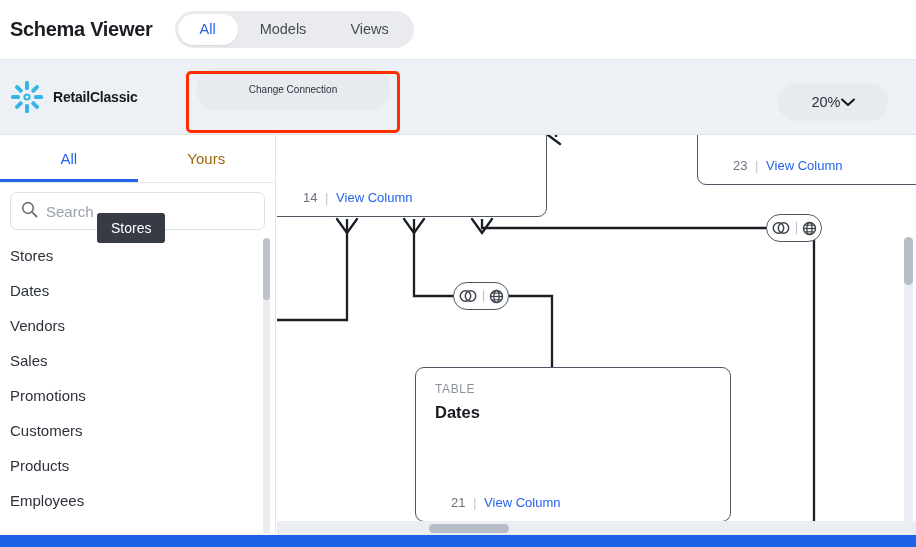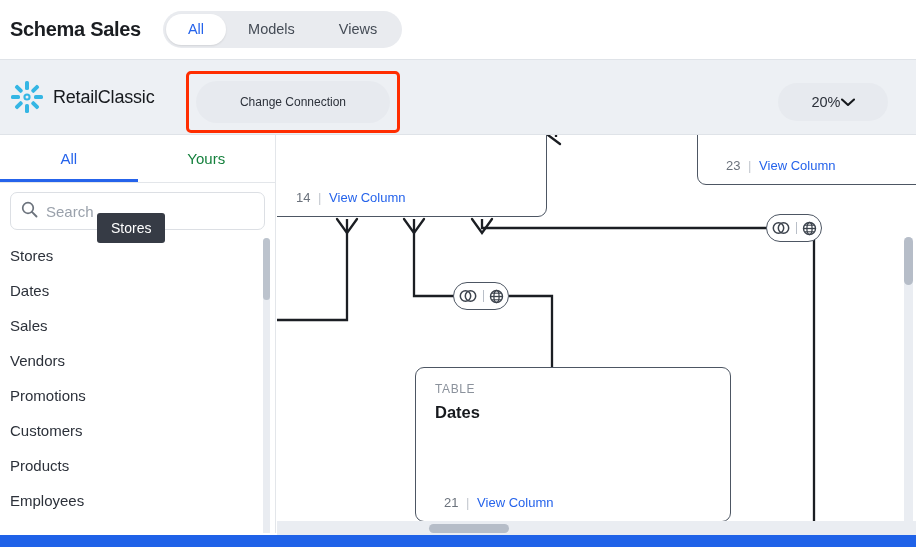--- a/index.html
+++ b/index.html
@@ -47,37 +47,37 @@
   
   .connbar {
     position: absolute; left: 0; top: 59px; width: 916px; height: 76px;
     background: #edf0f4;
     border-top: 1px solid #dfe3e8;
     border-bottom: 1px solid #dfe3e8;
     display: flex; align-items: center;
   }
   .sf-logo { margin-left: 10px; width: 34px; height: 34px; flex: 0 0 auto; }
   .conn-name {
-    margin-left: 9px; font-size: 18px; font-weight: normal; color: #16191d;
+    margin-left: 9px; font-size: 14px; font-weight: bold; color: #16191d;
     letter-spacing: -0.2px; white-space: nowrap;
   }
   .hl-box {
     position: absolute; left: 186px; top: 71px;
     width: 214px; height: 62px;
     border: 3px solid #ff2d00;
     border-radius: 5px;
     pointer-events: none;
   }
   .change-conn {
-    position: absolute; left: 196px; top: 81px;
+    position: absolute; left: 196px; top: 68px;
     width: 194px; height: 42px;
     background: #e7eaef;
     border: none; border-radius: 21px;
     font-family: "Liberation Sans", sans-serif;
-    font-size: 12px; color: #2c313a;
+    font-size: 10px; color: #2c313a;
     cursor: pointer;
   }
   .zoom-ctl {
     position: absolute; right: 28px; top: 83px;
     width: 110px; height: 38px;
     background: #e7eaef; border-radius: 19px;
     display: flex; align-items: center; justify-content: center;
     cursor: pointer;
   }
   .zoom-val { font-size: 14.5px; color: #2c313a; }
@@ -90,21 +90,21 @@
     background: #ffffff;
     border-right: 1px solid #e3e6ea;
     overflow: hidden;
   }
   .side-tabs {
     display: flex; height: 48px;
     border-bottom: 1px solid #e3e6ea;
   }
   .side-tab {
     flex: 1; text-align: center;
-    font-size: 15px; color: #15803d;
+    font-size: 15px; color: #a16207;
     line-height: 47px;
     cursor: pointer;
     position: relative;
   }
   .side-tab.active { color: #2563eb; }
   .side-tab.active::after {
     content: ""; position: absolute; left: 0; right: 0; bottom: 0;
     height: 3px; background: #2563eb;
   }
   .search-wrap { padding: 9px 10px 0 10px; }
@@ -164,21 +164,21 @@
   }
   .node-kind {
     position: absolute; left: 19px; top: 14px;
     font-size: 12px; color: #8b929c; letter-spacing: .6px;
   }
   .node-title {
     position: absolute; left: 19px; top: 35px;
     font-size: 16.5px; font-weight: bold; color: #16191d;
   }
   .node-foot {
-    position: absolute; left: 28px; bottom: 11px;
+    position: absolute; left: 35px; bottom: 11px;
     font-size: 13px; color: #6b727c; white-space: nowrap;
   }
   .node-foot .sep { color: #c3c8cf; margin: 0 4px; }
   .node-foot .lnk { color: #2563eb; cursor: pointer; }
 
   .rel-pill {
     position: absolute;
     width: 56px; height: 28px;
     background: #ffffff;
     border: 1.5px solid #4d5663;
@@ -212,21 +212,21 @@
     position: absolute; left: 0; top: 535px; width: 916px; height: 12px;
     background: #1f62e8;
   }
 </style>
 </head>
 <body>
 
 <div id="app">
 
   <div class="topbar">
-    <div class="app-title">Schema Sales</div>
+    <div class="app-title">Schema Viewer</div>
     <div class="seg-group">
       <div class="seg active">All</div>
       <div class="seg">Models</div>
       <div class="seg">Views</div>
     </div>
   </div>
 
   <div class="connbar">
     <span class="sf-logo">
       <svg width="34" height="34" viewBox="0 0 34 34">
@@ -273,22 +273,22 @@
             <line x1="10.9" y1="10.9" x2="15.5" y2="15.5" stroke="#6b727c" stroke-width="1.9" stroke-linecap="round"></line>
           </svg>
         </span>
         <input class="search-input" type="text" placeholder="Search" style="">
       </div>
     </div>
 
     <div class="obj-list">
       <div class="obj-item">Stores</div>
       <div class="obj-item">Dates</div>
+      <div class="obj-item">Vendors</div>
       <div class="obj-item">Sales</div>
-      <div class="obj-item">Vendors</div>
       <div class="obj-item">Promotions</div>
       <div class="obj-item">Customers</div>
       <div class="obj-item">Products</div>
       <div class="obj-item">Employees</div>
     </div>
 
     <div class="side-scroll">
       <div class="side-thumb"></div>
     </div>
   </div>

